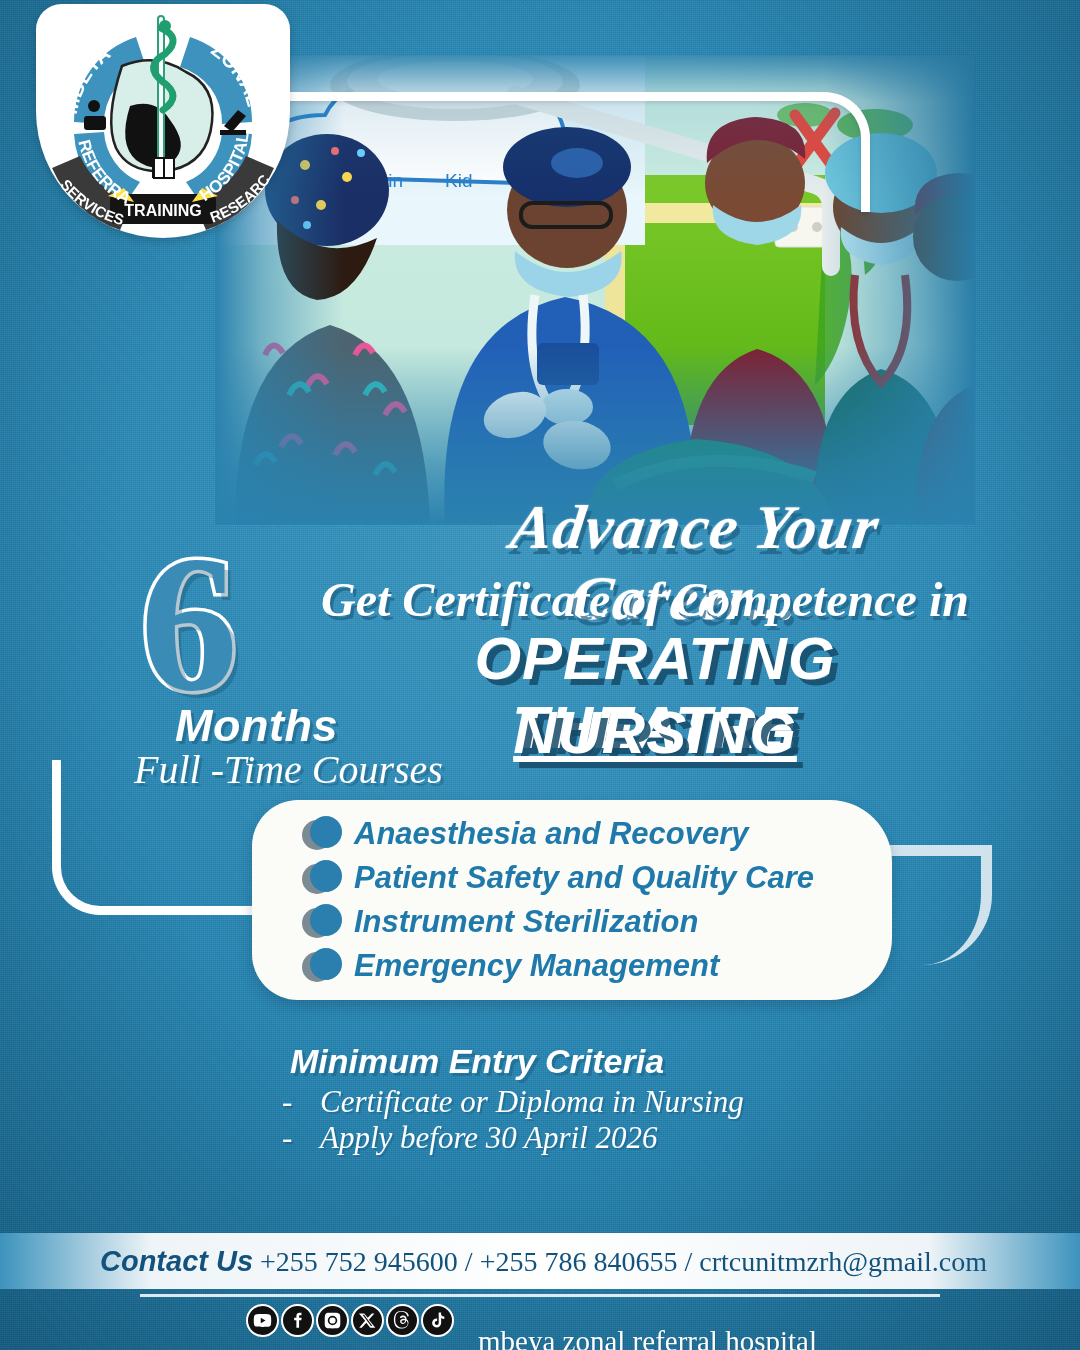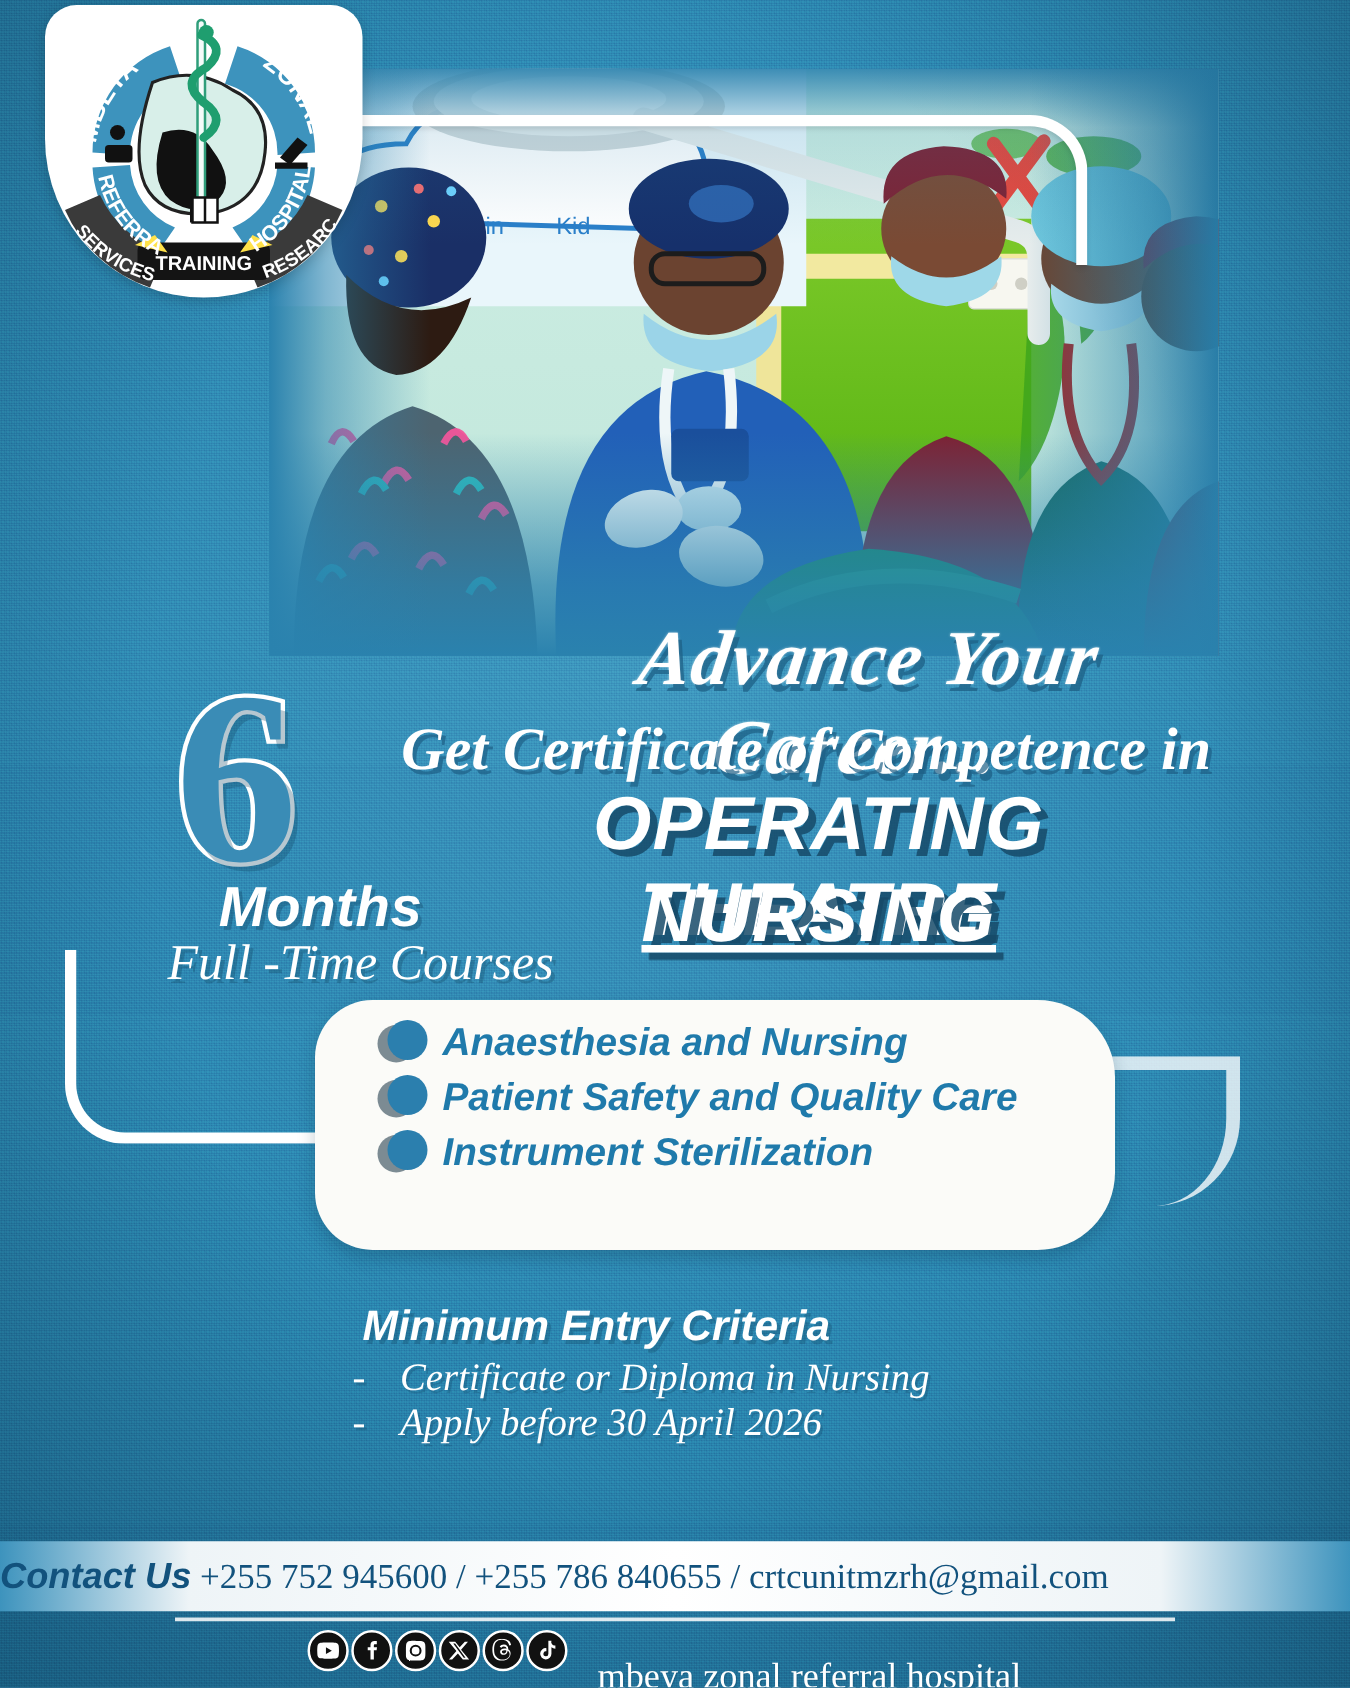--- a/index.html
+++ b/index.html
@@ -96,21 +96,21 @@
   .mec-line{position:absolute;font-family:"Liberation Serif",serif;font-style:italic;
     font-size:31px;color:#ffffff;text-shadow:2px 2px 0 rgba(18,70,100,.28);}
   .mec-1{left:282px;top:1084px;}
   .mec-2{left:282px;top:1120px;}
   .dash{display:inline-block;width:38px;}
 
   
   .contact{position:absolute;left:0;top:1233px;width:1080px;height:56px;
     background:linear-gradient(to right,#3d93bd 0%,#eef4f7 14%,#ffffff 50%,#eef4f7 86%,#3d93bd 100%);
     display:flex;align-items:center;}
-  .contact-inner{white-space:nowrap;}
+  .contact-inner{padding-left:100px;white-space:nowrap;}
   .contact-label{font-size:29px;font-weight:bold;font-style:italic;color:#12527d;}
   .contact-val{font-size:28px;font-family:"Liberation Serif",serif;color:#12527d;}
 
   .divider{position:absolute;left:140px;top:1294px;width:800px;height:3px;background:rgba(255,255,255,.85);}
   .socials{position:absolute;left:246px;top:1304px;display:flex;gap:2px;}
   .sic{width:33px;height:33px;border-radius:50%;background:#111;border:2.5px solid #fff;
     display:flex;align-items:center;justify-content:center;}
   .sic svg{width:19px;height:19px;fill:#fff;}
   .handle{position:absolute;left:478px;top:1306px;font-family:"Liberation Serif",serif;
     font-size:29px;color:#ffffff;text-shadow:1px 1px 0 rgba(18,70,100,.3);margin-top:19px;}
@@ -300,36 +300,43 @@
   <div class="months">Months</div>
   <div class="fulltime">Full -Time Courses</div>
 
   <div class="card"></div>
   <div class="card-list">
     <div class="crow">
       <span class="bullet">
           <span class="crescent"></span>
           <span class="dot"></span>
         </span>
-      <span class="ctext">Anaesthesia and Nursing</span>
+      <span class="ctext">Anaesthesia and Recovery</span>
     </div>
     <div class="crow">
       <span class="bullet">
           <span class="crescent"></span>
           <span class="dot"></span>
         </span>
       <span class="ctext">Patient Safety and Quality Care</span>
     </div>
     <div class="crow">
       <span class="bullet">
           <span class="crescent"></span>
           <span class="dot"></span>
         </span>
       <span class="ctext">Instrument Sterilization</span>
     </div>
+    <div class="crow">
+      <span class="bullet">
+          <span class="crescent"></span>
+          <span class="dot"></span>
+        </span>
+      <span class="ctext">Emergency Management</span>
+    </div>
   </div>
 
   <div class="mec-title">Minimum Entry Criteria</div>
   <div class="mec-line mec-1">
     <span class="dash">-</span><span>Certificate or Diploma in Nursing</span>
   </div>
   <div class="mec-line mec-2">
     <span class="dash">-</span><span>Apply before 30 April 2026</span>
   </div>
 

